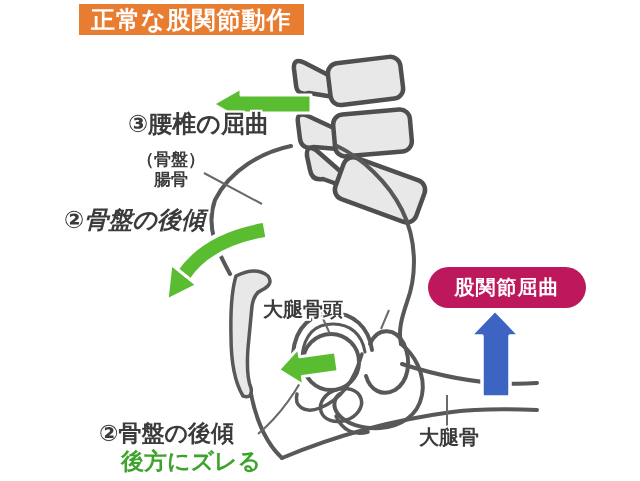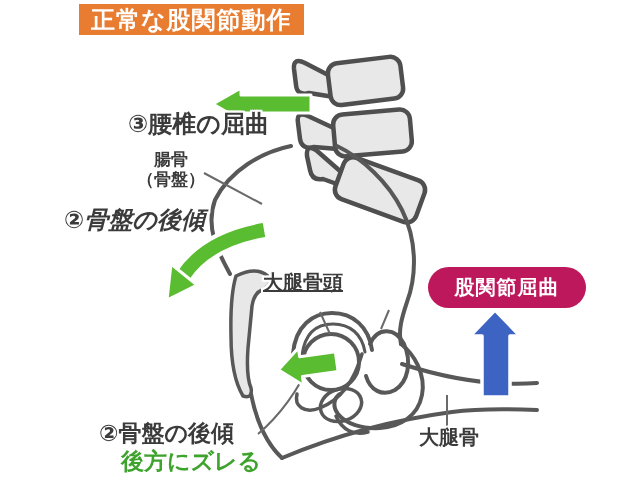--- a/index.html
+++ b/index.html
@@ -89,27 +89,27 @@
     <polygon fill="#5abc30" stroke="#ffffff" stroke-width="3" stroke-linejoin="round" transform="rotate(-8 306 366)" points="337,356 301,356 301,347 278,366 301,385 301,376 337,376"></polygon>
 
     <polygon fill="#3d64c2" stroke="#ffffff" stroke-width="3.5" stroke-linejoin="round" points="495,310 520,336 510,336 510,397 482,397 482,336 470,336"></polygon>
   </svg>
 
   <div class="banner">正常な股関節動作</div>
 
   <div class="lbl step" style="left:128px;top:62px;margin-top:48px;">③腰椎の屈曲</div>
 
   <div class="lbl small" style="left:128px;top:150px;width:86px;">
+    <div>（骨盤）</div>
     <div>腸骨</div>
-    <div>（骨盤）</div>
   </div>
 
   <div class="lbl step" style="left:64px;top:206px;font-style:italic;">②骨盤の後傾</div>
 
-  <div class="lbl anat" style="left:263px;top:271px;text-decoration:underline;">大腿骨頭</div>
+  <div class="lbl anat" style="left:263px;top:298px;">大腿骨頭</div>
 
 
   <div class="pill">股関節屈曲</div>
 
   <div class="lbl" style="left:99px;top:420px;font-size:23px;">②骨盤の後傾</div>
 
   <div class="lbl green-t" style="left:121px;top:448px;font-size:23px;">後方にズレる</div>
 
   <div class="lbl anat" style="left:419px;top:426px;">大腿骨</div>
 

